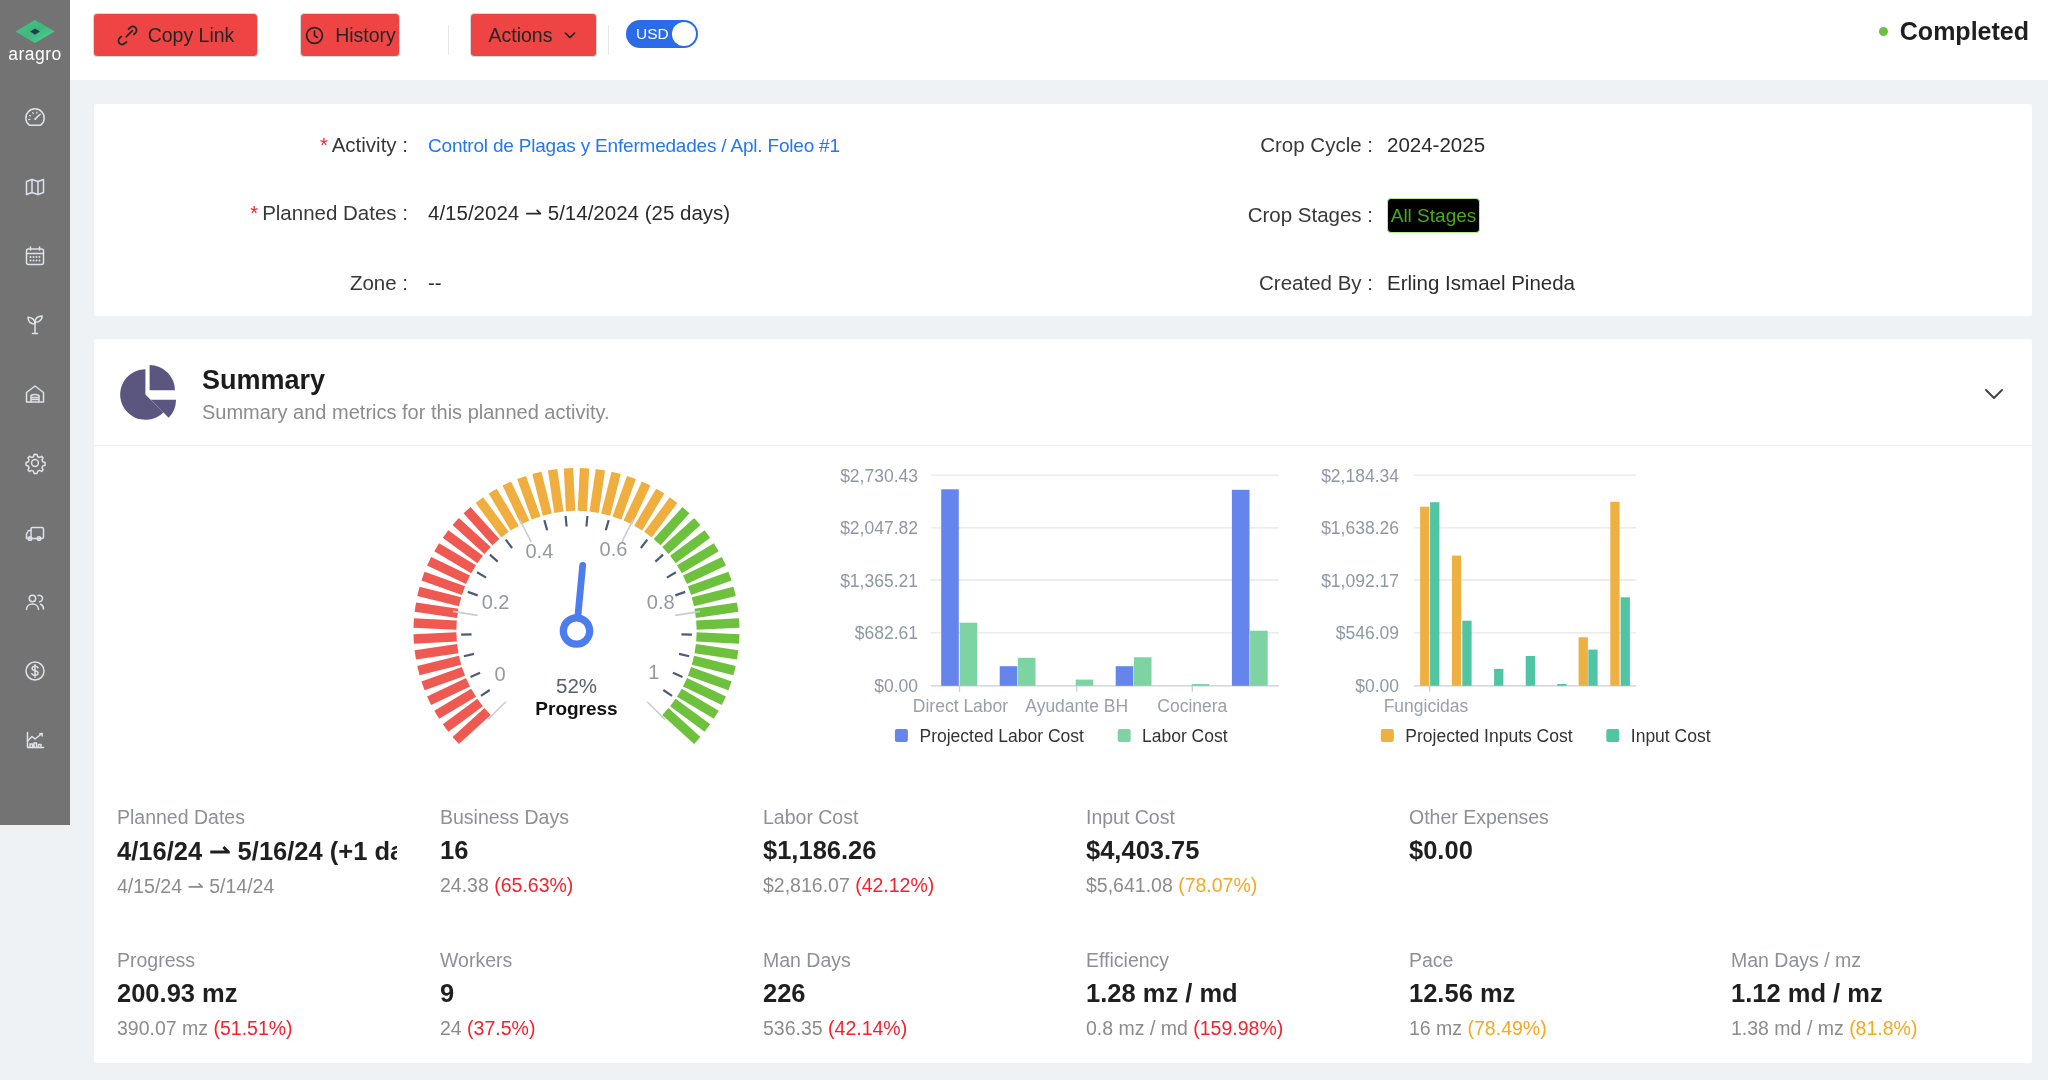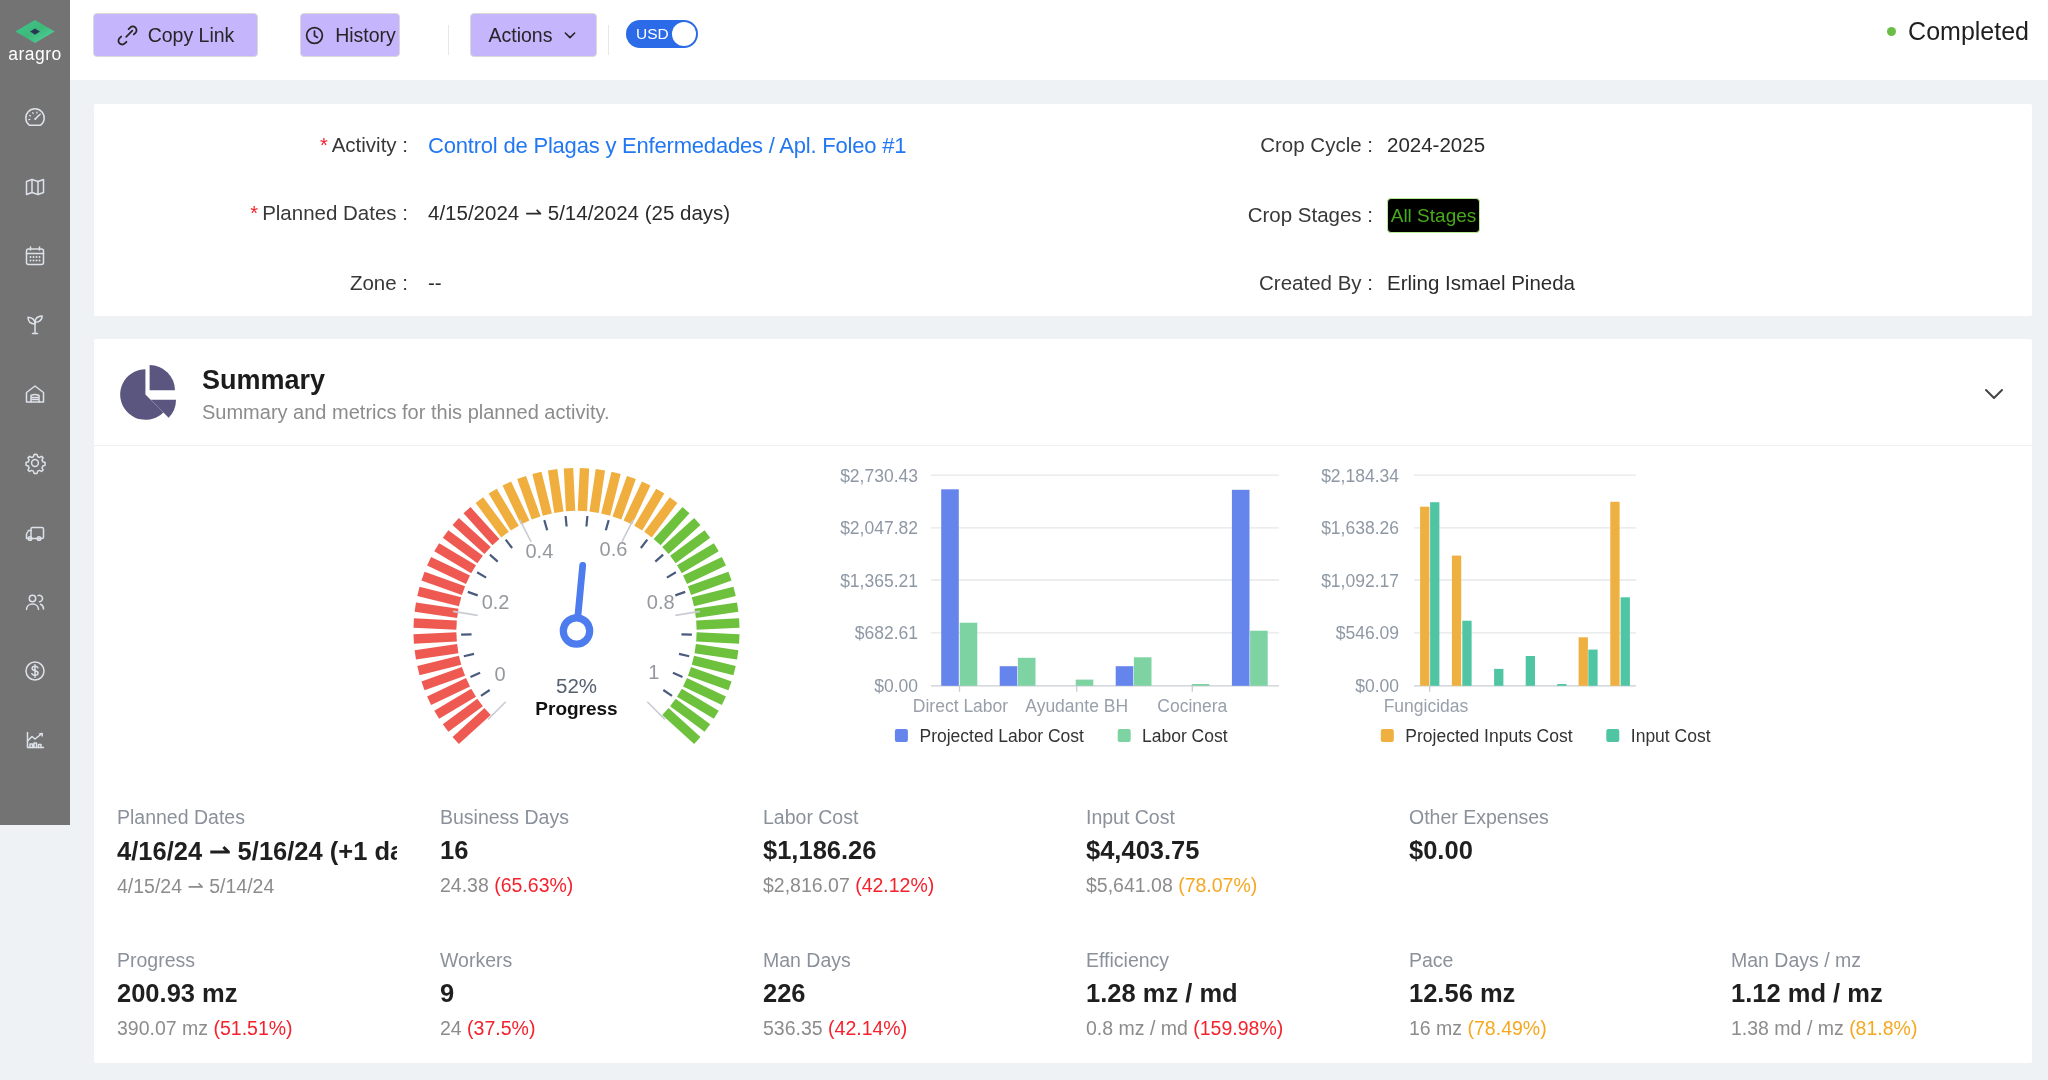--- a/index.html
+++ b/index.html
@@ -8,39 +8,39 @@
 .abs { position:absolute; }
 
 #sidebar { position:absolute; left:0; top:0; width:70px; height:825px; background:#737373; z-index:5; }
 .sicon { position:absolute; left:23px; width:24px; height:24px; }
 #logo { position:absolute; left:14px; top:19px; width:42px; height:25px; }
 #logotext { position:absolute; top:44px; width:70px; text-align:center; color:#fff;
   font-size:17.5px; letter-spacing:.5px; }
 
 #header { position:absolute; left:70px; top:0; width:1978px; height:80px; background:#fff; }
 .hbtn { position:absolute; top:13px; height:44px; border:1px solid #d9d9d9; border-radius:4px;
-  background:#c4b5fd; display:flex; align-items:center; justify-content:center; gap:10px;
+  background:#ef4444; display:flex; align-items:center; justify-content:center; gap:10px;
   font-size:19.5px; color:#262626; }
 .hdiv { position:absolute; top:25px; height:30px; width:1px; background:#e8e8e8; }
 #toggle { position:absolute; left:556px; top:20px; width:72px; height:28px; border-radius:14px;
   background:#2c6be8; }
 #toggle span { position:absolute; left:10px; top:5px; color:#fff; font-size:15.5px; }
 #toggle i { position:absolute; right:2px; top:2px; width:24px; height:24px; border-radius:50%; background:#fff; }
-#status { position:absolute; right:19px; top:17px; font-size:25px; font-weight:400; color:#1f1f1f; }
+#status { position:absolute; right:19px; top:17px; font-size:25px; font-weight:700; color:#1f1f1f; }
 #status i { display:inline-block; width:9px; height:9px; border-radius:50%; background:#6abe45;
   vertical-align:middle; margin-right:12px; margin-top:-4px; }
 
 .card { position:absolute; left:94px; width:1938px; background:#fff; border-radius:2px; }
 #card1 { top:104px; height:212px; }
 #card2 { top:339px; height:724px; }
 
 .flabel { position:absolute; font-size:20.5px; color:#383838; text-align:right; }
 .flabel .ast { color:#f5222d; margin-right:4px; font-size:20px; }
 .fvalue { position:absolute; font-size:20.5px; color:#2b2b2b; }
-a.link { font-size:22px; letter-spacing:-.2px; color:#2277f2; text-decoration:none; }
+a.link { font-size:19px; letter-spacing:-.2px; color:#2277f2; text-decoration:none; }
 .badge { position:absolute; left:1293px; top:94px; width:93px; height:35px; background:#000000;
   border:1px solid #b7eb8f; border-radius:4px; font-size:19px; color:#49aa19;
   display:flex; align-items:center; justify-content:center; }
 
 #sumtitle { position:absolute; left:108px; top:26px; font-size:27px; font-weight:bold; color:#1c1c1c; }
 #sumsub { position:absolute; left:108px; top:62px; font-size:20px; color:#8c8c8c; }
 #sumdiv { position:absolute; left:0; top:106px; width:1938px; height:1px; background:#f0f0f0; }
 
 .metric { position:absolute; width:290px; }
 .mlabel { font-size:19.5px; color:#8b919b; }

